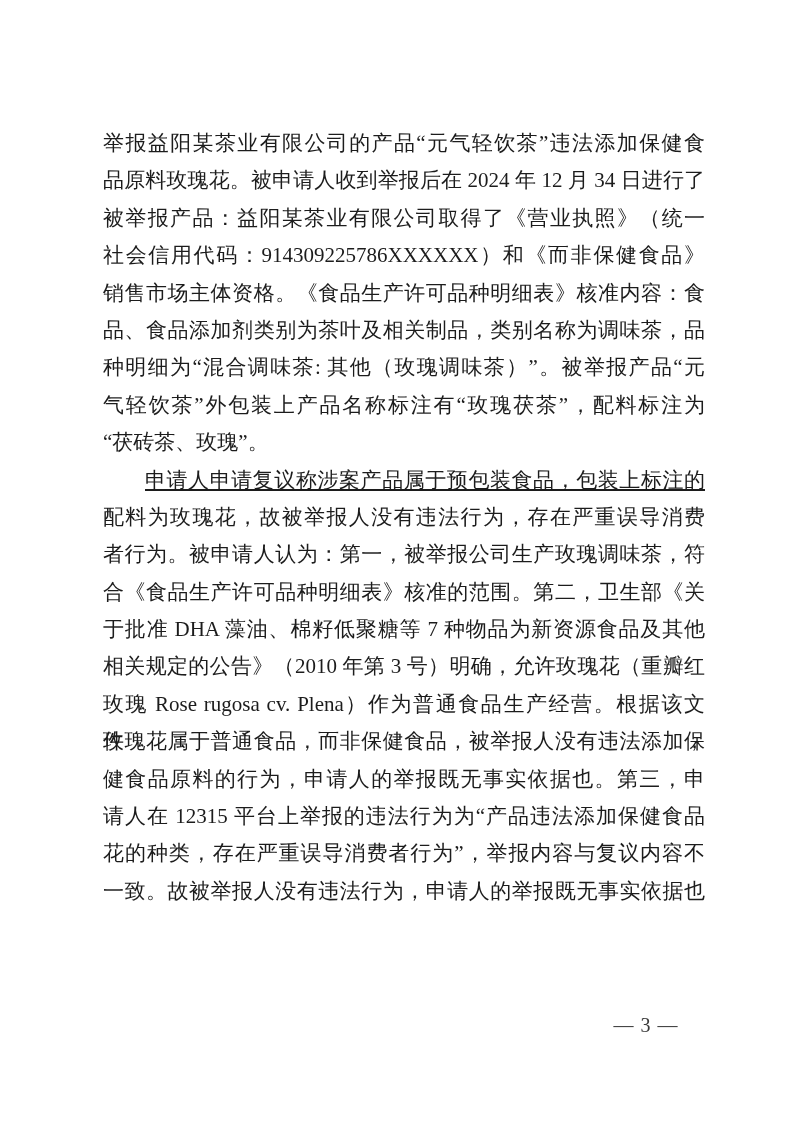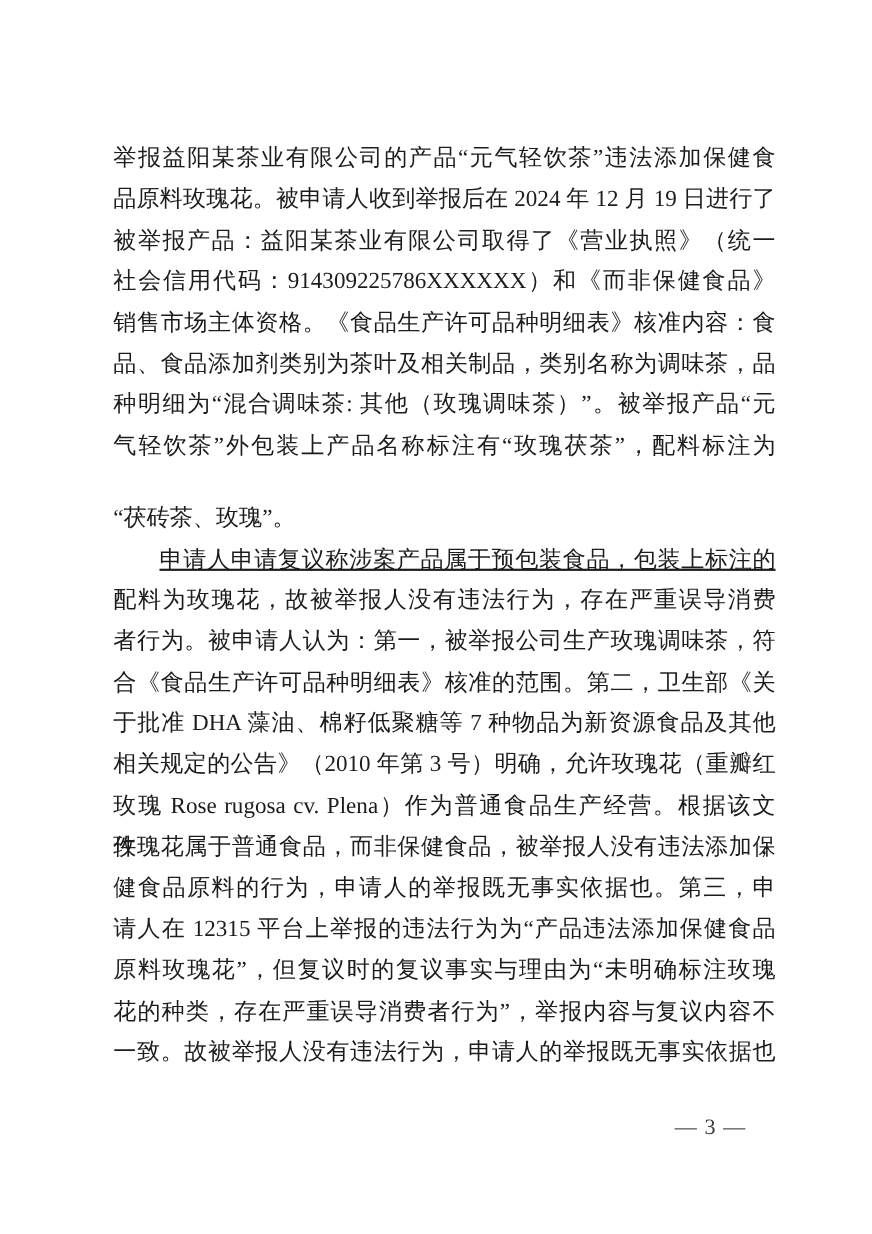--- a/index.html
+++ b/index.html
@@ -26,21 +26,20 @@
   .line {
     height: 37.4px;
     line-height: 37.4px;
     text-align: justify;
     text-align-last: justify;
     text-justify: inter-character;
   }
   .line.para-end {
     text-align: center;
     text-align-last: left;
-    margin-top: 28px;
   }
   .line.indent {
     text-indent: 2em;
     text-decoration: underline;
   }
   .page-number {
     position: absolute;
     top: 1007px;
     left: 596px;
     width: 100px;
@@ -52,37 +51,36 @@
     letter-spacing: 1px;
   }
 </style>
 </head>
 <body>
 
 <div class="page">
   <div class="textblock">
 
     <div class="line">举报益阳某茶业有限公司的产品“元气轻饮茶”违法添加保健食</div>
-    <div class="line">品原料玫瑰花。被申请人收到举报后在 2024 年 12 月 19 日进行了</div>
+    <div class="line">品原料玫瑰花。被申请人收到举报后在 2024 年 12 月 34 日进行了</div>
     <div class="line">被举报产品：益阳某茶业有限公司取得了《营业执照》（统一</div>
     <div class="line">社会信用代码：914309225786XXXXXX）和《而非保健食品》</div>
     <div class="line">销售市场主体资格。《食品生产许可品种明细表》核准内容：食</div>
     <div class="line">品、食品添加剂类别为茶叶及相关制品，类别名称为调味茶，品</div>
     <div class="line">种明细为“混合调味茶: 其他（玫瑰调味茶）”。被举报产品“元</div>
     <div class="line">气轻饮茶”外包装上产品名称标注有“玫瑰茯茶”，配料标注为</div>
     <div class="line para-end">“茯砖茶、玫瑰”。</div>
 
     <div class="line indent">申请人申请复议称涉案产品属于预包装食品，包装上标注的</div>
     <div class="line">配料为玫瑰花，故被举报人没有违法行为，存在严重误导消费</div>
     <div class="line">者行为。被申请人认为：第一，被举报公司生产玫瑰调味茶，符</div>
     <div class="line">合《食品生产许可品种明细表》核准的范围。第二，卫生部《关</div>
     <div class="line">于批准 DHA 藻油、棉籽低聚糖等 7 种物品为新资源食品及其他</div>
     <div class="line">相关规定的公告》（2010 年第 3 号）明确，允许玫瑰花（重瓣红</div>
     <div class="line">玫瑰 Rose rugosa cv. Plena）作为普通食品生产经营。根据该文件，</div>
     <div class="line">玫瑰花属于普通食品，而非保健食品，被举报人没有违法添加保</div>
     <div class="line">健食品原料的行为，申请人的举报既无事实依据也。第三，申</div>
     <div class="line">请人在 12315 平台上举报的违法行为为“产品违法添加保健食品</div>
-    <div class="line">原料玫瑰花”，但复议时的复议事实与理由为“未明确标注玫瑰</div>
     <div class="line">花的种类，存在严重误导消费者行为”，举报内容与复议内容不</div>
     <div class="line">一致。故被举报人没有违法行为，申请人的举报既无事实依据也</div>
   </div>
   <div class="page-number">— 3 —</div>
 </div>
 
 </body></html>

